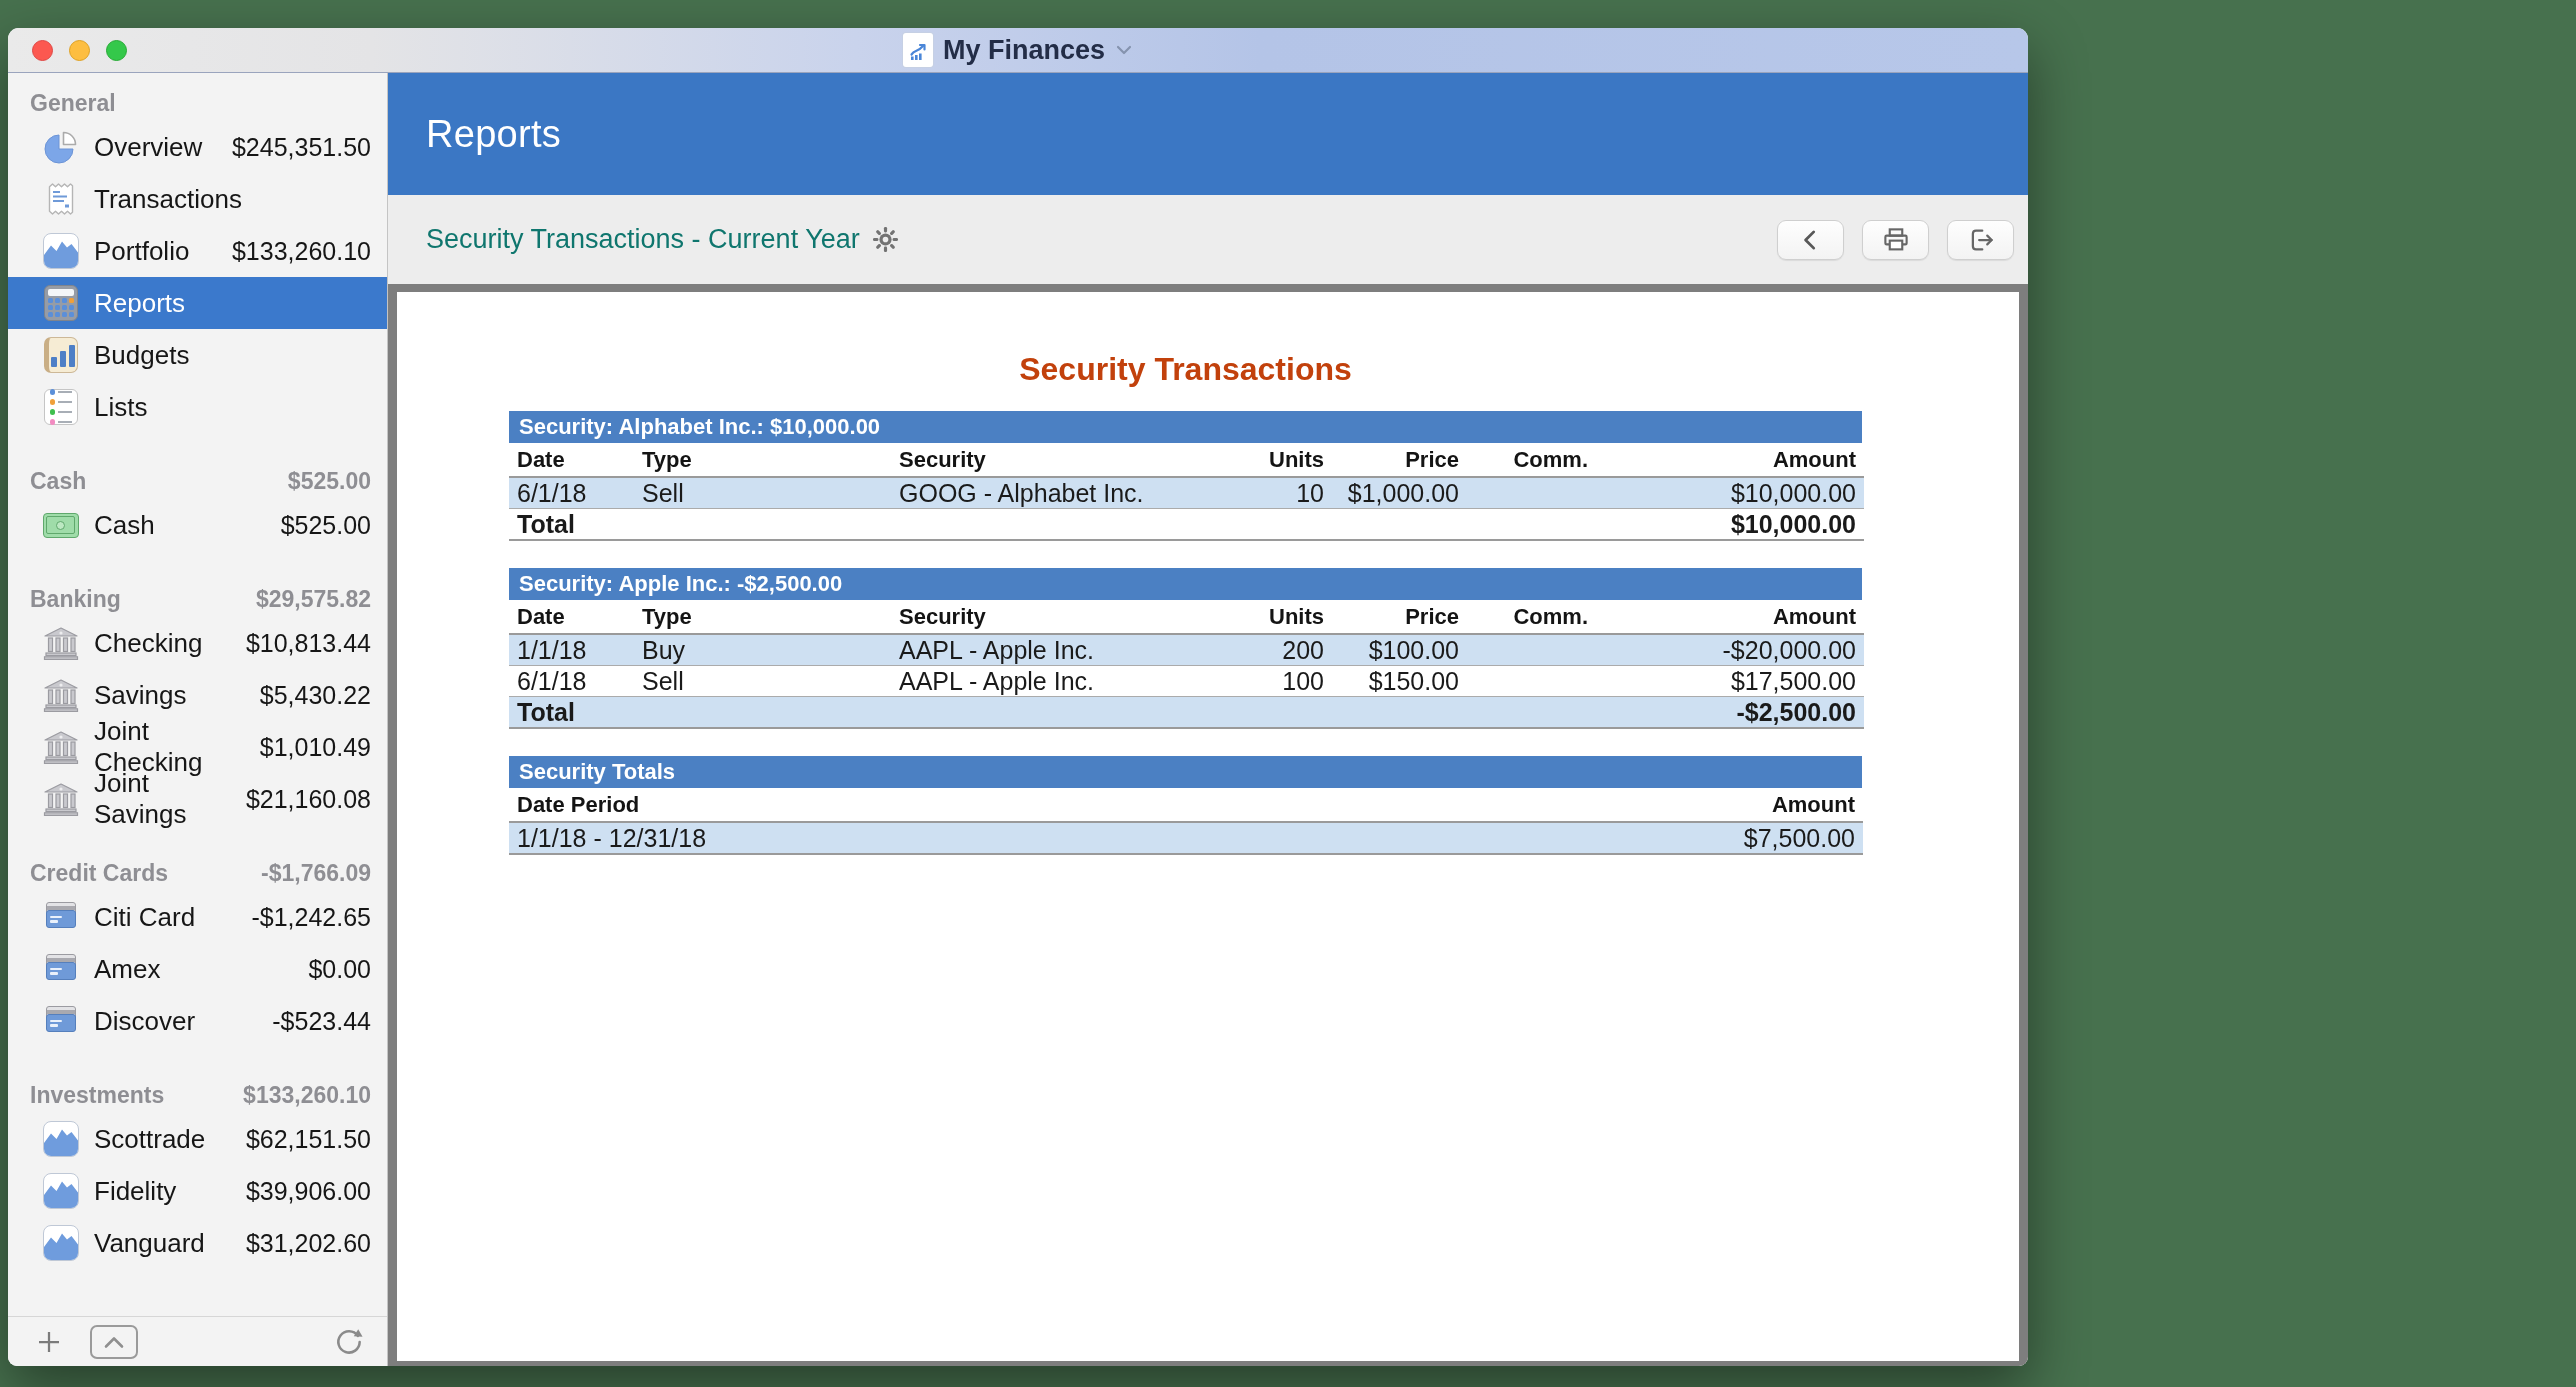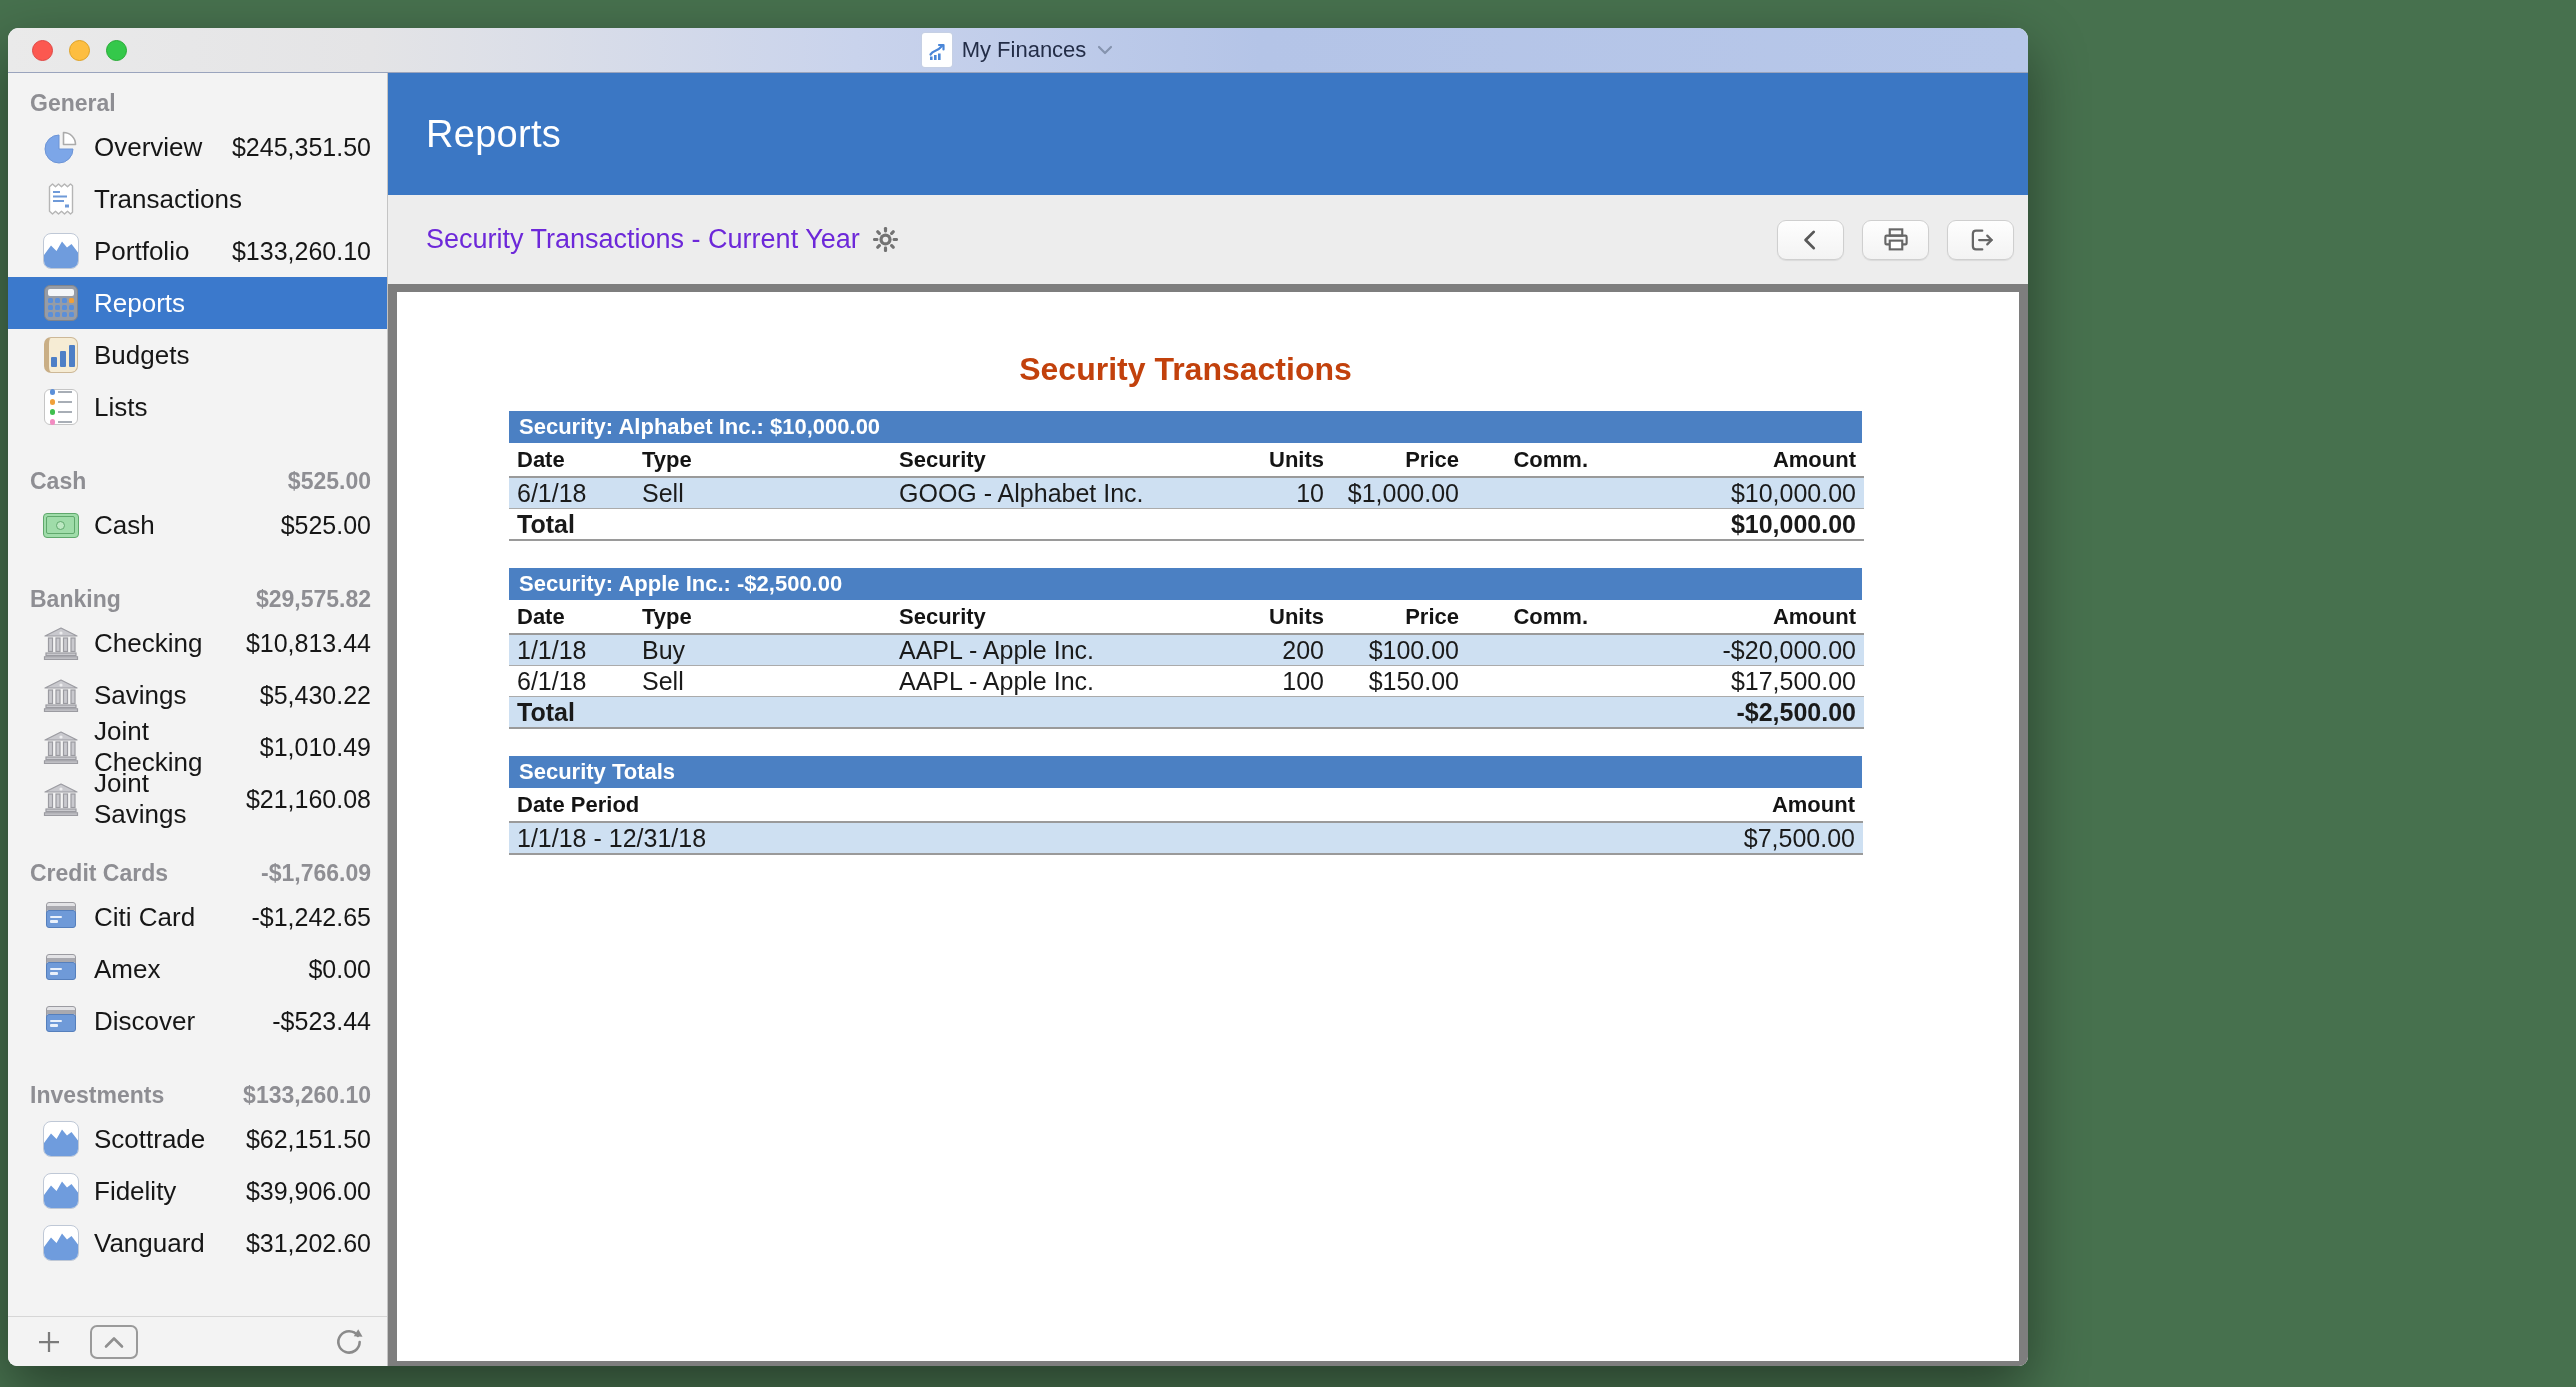--- a/index.html
+++ b/index.html
@@ -21,21 +21,21 @@
     background:linear-gradient(to right,#eaeaea 0%,#e4e4e6 18%,#c9d3ec 42%,#b4c4e7 62%,#b7c7e9 100%);
     border-bottom:1px solid #9aa4bd;
   }
   .traffic{position:absolute;left:24px;top:0;height:44px;display:flex;align-items:center;gap:16px;}
   .tl{width:21px;height:21px;border-radius:50%;display:inline-block;box-sizing:border-box;}
   .tl.red{background:#FC5850;border:1px solid #DF4744;}
   .tl.yellow{background:#FDBE41;border:1px solid #DEA123;}
   .tl.green{background:#34C84A;border:1px solid #27AA35;}
   .titlegroup{position:absolute;left:0;right:0;top:0;height:44px;display:flex;align-items:center;justify-content:center;gap:10px;}
   .doc{width:30px;height:34px;background:#fff;border-radius:3px;box-shadow:0 0 0 1px #c6d0e4;display:flex;align-items:center;justify-content:center;}
-  .title-text{font-size:22px;font-weight:400;color:#232D47;}
+  .title-text{font-size:27px;font-weight:700;color:#232D47;}
   
   .main{display:flex;height:1294px;}
   .sidebar{width:380px;flex:none;background:#F3F3F3;display:flex;flex-direction:column;border-right:1px solid #c4c4c4;box-sizing:border-box;}
   .sidebar-scroll{flex:1;overflow:hidden;}
   .side-section-label{display:flex;align-items:center;height:36px;margin-top:30px;padding:0 16px 0 22px;
     color:#8E8E93;font-size:23px;font-weight:700;}
   .side-section-label:first-child{margin-top:12px;}
   .side-section-label .amt{margin-left:auto;}
   .side-item{display:flex;align-items:center;height:52px;padding:0 16px 0 34px;font-size:26px;color:#161616;cursor:default;}
   .side-item .icon{width:37px;height:37px;margin-right:15px;flex:none;display:flex;align-items:center;justify-content:center;}
@@ -65,21 +65,21 @@
   .ic-cc .back{position:absolute;left:3px;top:2px;width:30px;height:14px;border-radius:3px;background:#E3E3E6;border:1.4px solid #9B9BA1;overflow:hidden;box-sizing:border-box;}
   .ic-cc .back::before{content:'';display:block;margin-top:3px;height:3.5px;background:#A9A9AF;}
   .ic-cc .front{position:absolute;left:3px;top:10px;width:30px;height:18px;border-radius:3px;background:#6F9AD8;border:1.4px solid #557FBC;padding:3px;box-sizing:border-box;}
   .ic-cc .front i{display:block;height:2.4px;background:#EAF1FB;margin:2px 0;width:12px;border-radius:1px;}
   .ic-cc .front i.s{width:8px;}
   
   .content{flex:1;display:flex;flex-direction:column;min-width:0;}
   .content-header{height:122px;flex:none;background:var(--header-blue,#3B77C4);display:flex;align-items:center;}
   .content-header h1{margin:0;padding-left:38px;color:#fff;font-size:38px;font-weight:500;letter-spacing:0.3px;}
   .report-toolbar{height:89px;flex:none;background:#EDEDED;display:flex;align-items:center;padding:0 14px 0 38px;box-sizing:border-box;}
-  .report-name-wrap{display:flex;align-items:center;gap:12px;color:#6d28d9;font-size:27px;}
+  .report-name-wrap{display:flex;align-items:center;gap:12px;color:#0f766e;font-size:27px;}
   .toolbar-buttons{margin-left:auto;display:flex;gap:18px;}
   .tb-btn{width:67px;height:40px;border:1px solid #CFCFCF;border-radius:9px;background:linear-gradient(#fefefe,#f3f3f3);
     display:flex;align-items:center;justify-content:center;box-shadow:0 1px 1px rgba(0,0,0,.08);padding:0;}
   .report-viewport{flex:1;background:#7E7E7E;position:relative;}
   .report-white{position:absolute;left:9px;right:9px;top:8px;bottom:6px;background:#fff;overflow:hidden;}
   .report-page{width:1353px;margin-left:112px;padding-top:59px;color:#1a1a1a;}
   .report-page h2{margin:0 0 23px 0;text-align:center;font-size:32px;font-weight:700;color:#c2410c;}
   .rpt + .rpt{margin-top:27px;}
   .rpt-bar{height:32px;line-height:32px;background:var(--bar-blue,#4B80C3);color:#fff;font-size:22px;font-weight:700;padding-left:10px;}
   table.rpt-t{width:100%;border-collapse:collapse;table-layout:fixed;}

